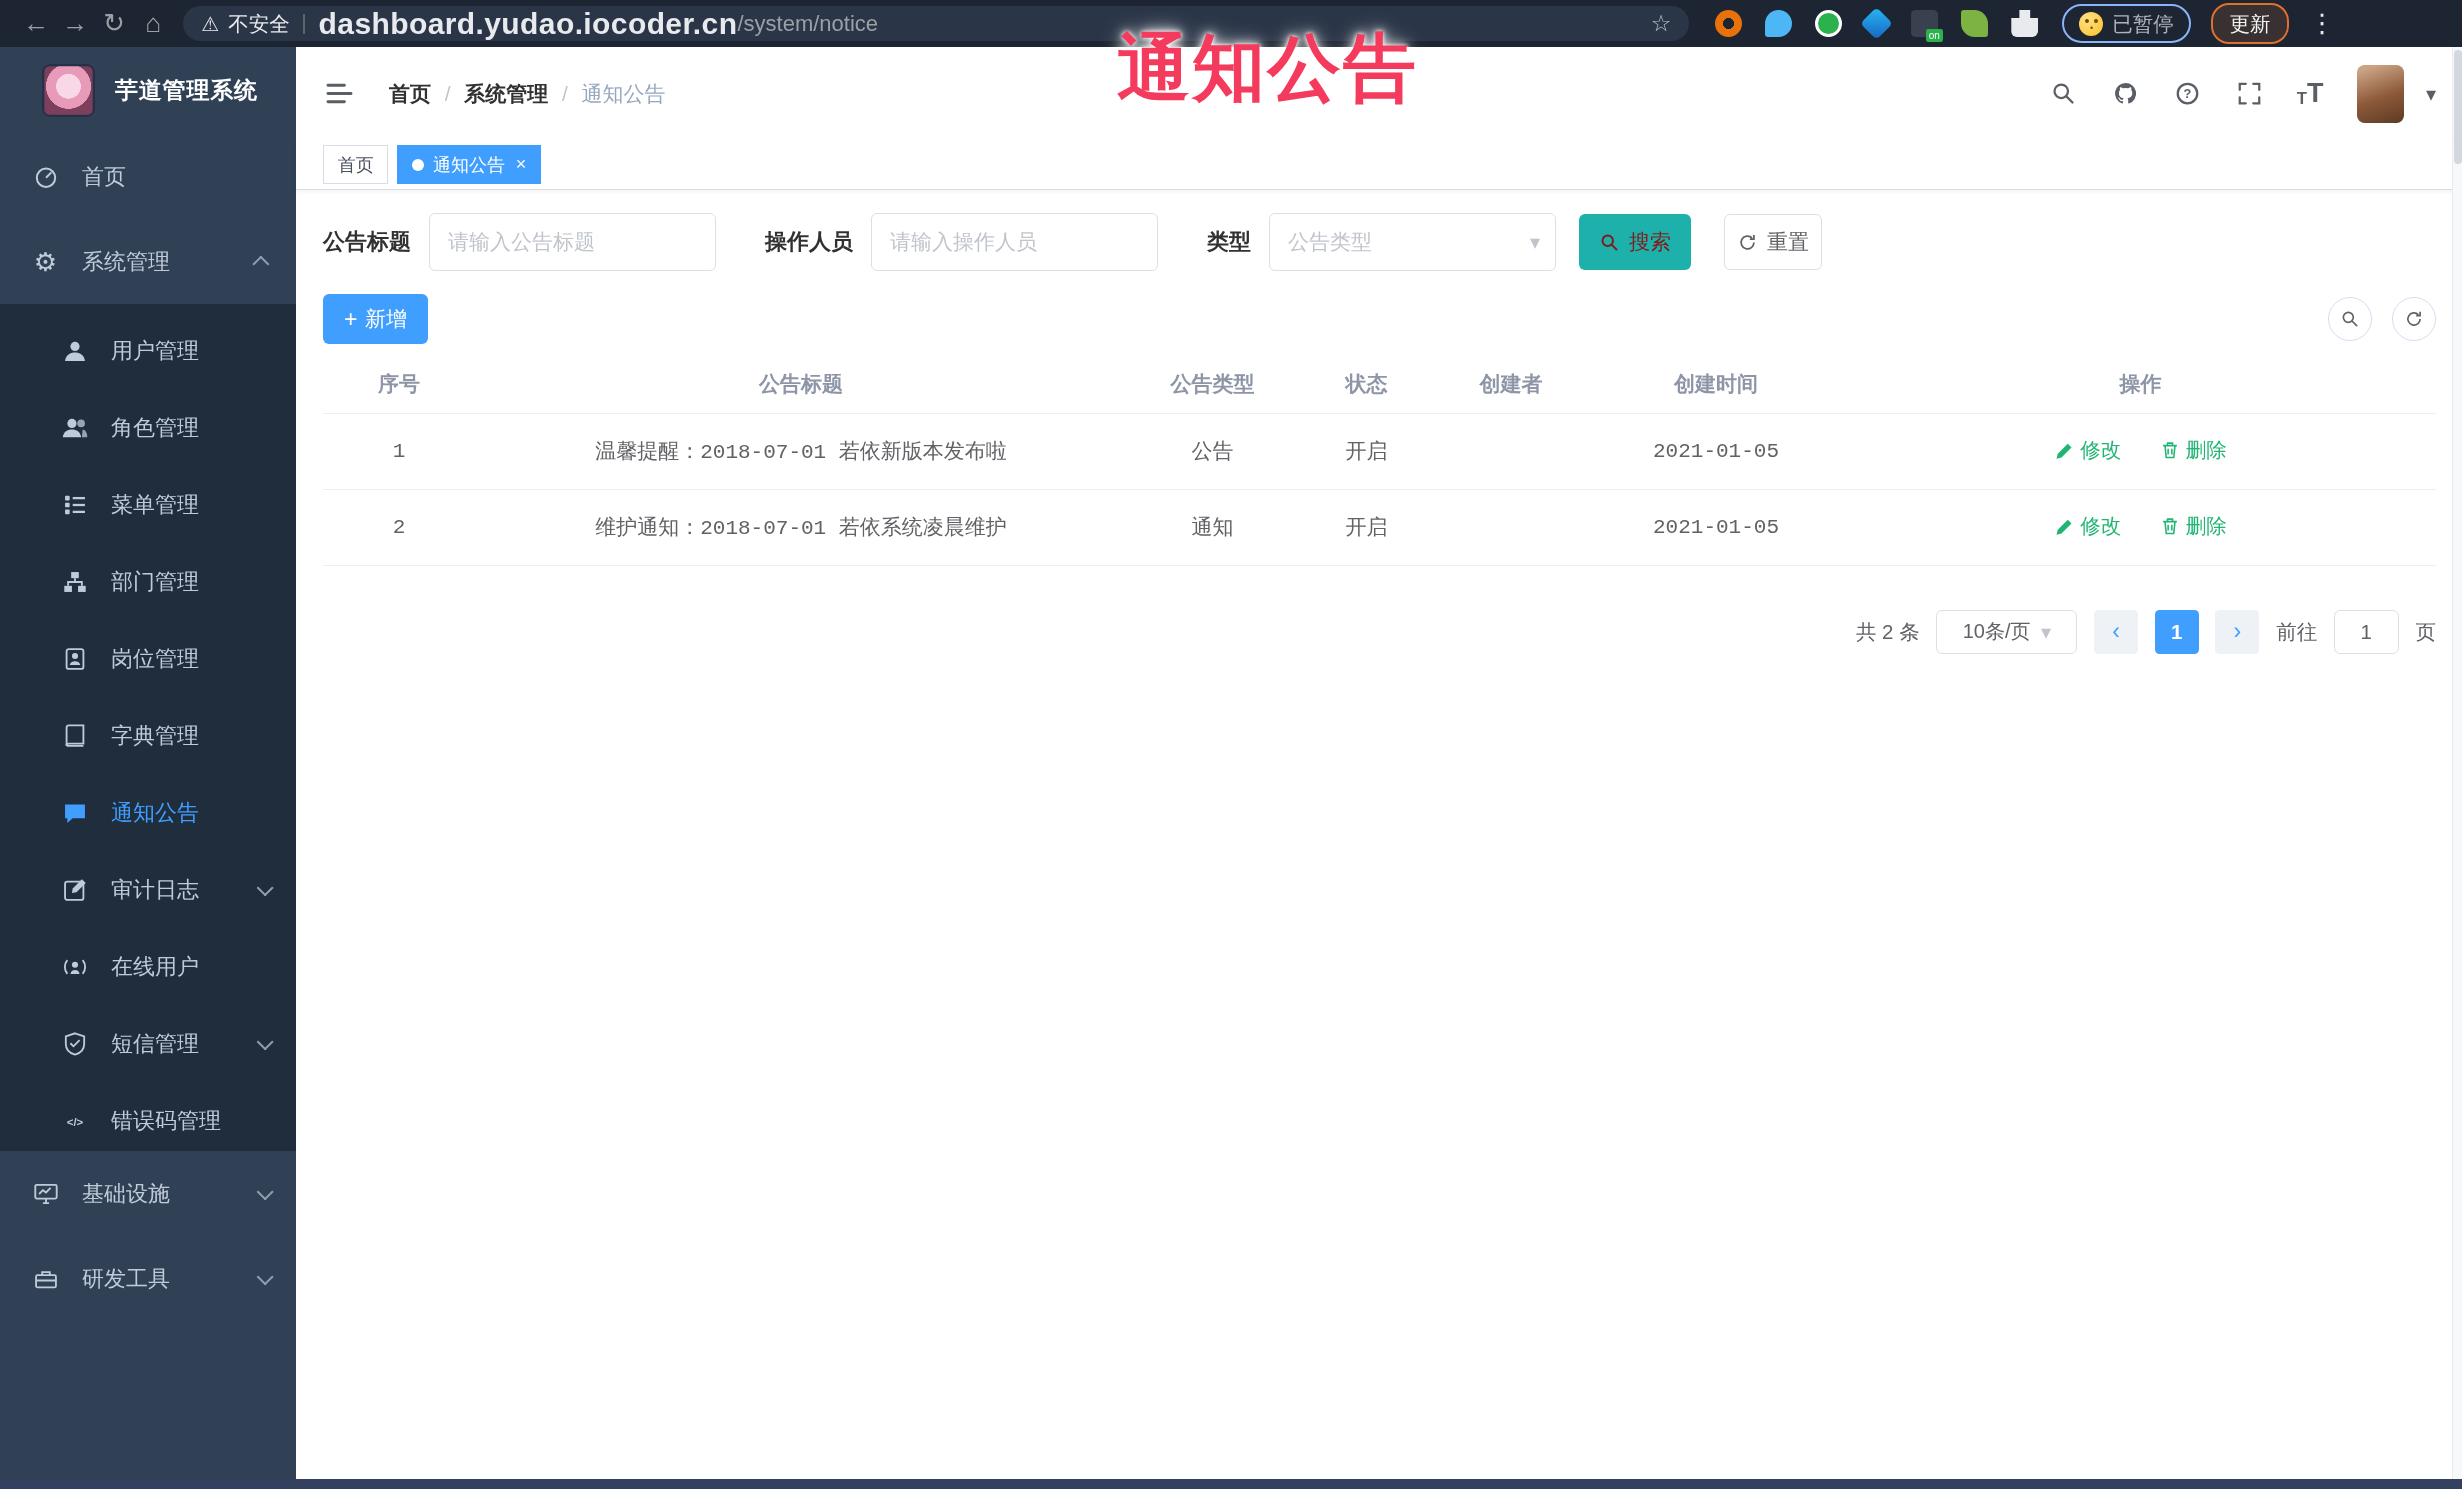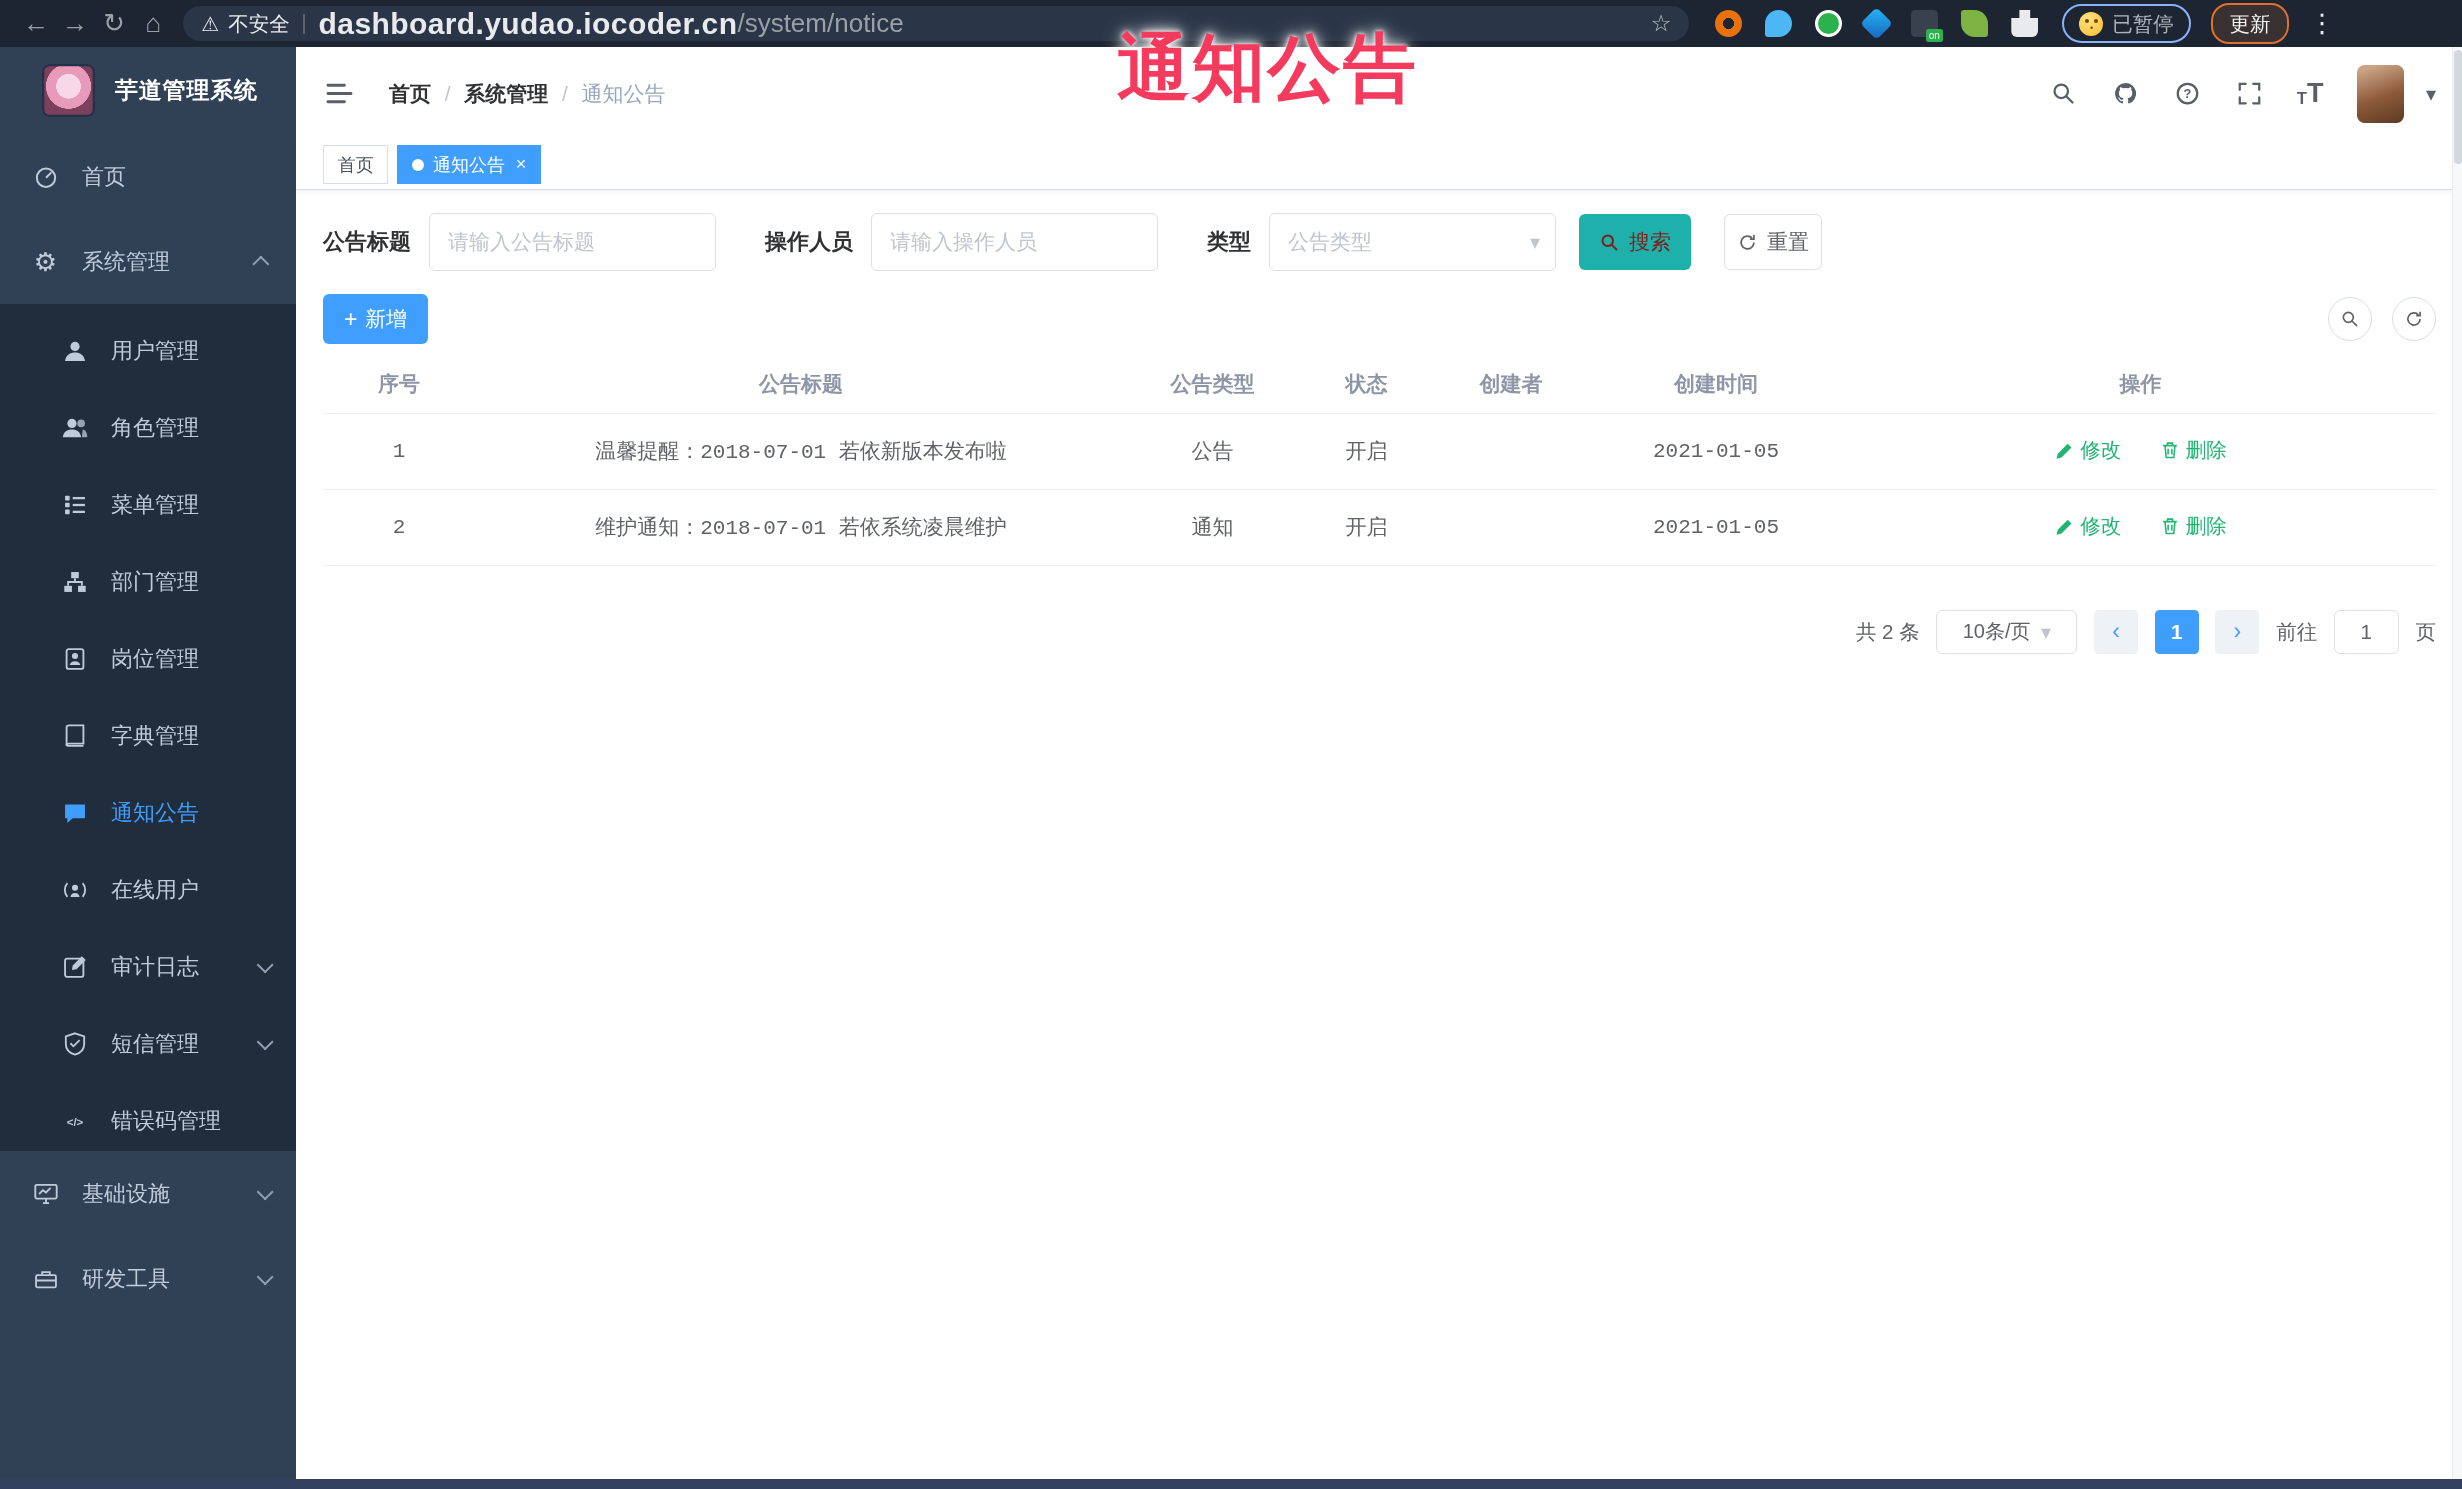--- a/index.html
+++ b/index.html
@@ -10,21 +10,21 @@
   
   .browser-bar { position:absolute; top:0; left:0; width:100%; height:47px;
     background:#1d2532; display:flex; align-items:center; padding:0 16.7px; z-index:10; }
   .nav-ic { color:#9aa0a6; font-size:26px; width:39px; text-align:center; flex:0 0 auto; cursor:default; }
   .omnibox { height:35px; width:1506px; margin-left:10.6px; background:#2a3547; border-radius:17.4px;
     display:flex; align-items:center; padding:0 18px; color:#e8eaed; font-size:21px; flex:0 0 auto; }
   .warn-glyph { color:#e8eaed; font-size:20px; margin-right:9px; }
   .sec-label { color:#e8eaed; font-size:20.5px; }
   .url-sep { width:1.5px; height:20px; background:#5f6368; margin:0 13.7px; }
   .url-host { color:#e8eaed; font-weight:bold; font-size:30px; letter-spacing:0.4px; }
-  .url-path { color:#9aa0a6; font-size:26px; }
+  .url-path { color:#9aa0a6; font-size:22px; }
   .omni-star { margin-left:auto; color:#c0c5cc; font-size:23px; }
   .ext-cluster { display:flex; align-items:center; gap:23px; margin-left:26px; }
   .ext { width:27px; height:27px; border-radius:50%; position:relative; flex:0 0 auto; }
   .ext-orange { background:radial-gradient(circle at 50% 50%, #1d2532 28%, #e8710a 30%); }
   .ext-drop  { background:#4db6f5; border-radius:50% 50% 50% 3px; }
   .ext-green { background:#2bb24c; border:3px solid #fff; }
   .ext-gem   { background:linear-gradient(135deg,#29b6f6,#1565c0); border-radius:4.6px; transform:rotate(45deg); width:23px; height:23px; }
   .ext-on    { background:#39414f; border-radius:4.6px; }
   .ext-on::after { content:"on"; position:absolute; right:-4.6px; bottom:-4.6px; background:#2bb24c; color:#fff;
     font-size:10px; padding:0.8px 3px; border-radius:2.3px; }
@@ -287,37 +287,37 @@
             <svg viewBox="0 0 34 34">
                 <path d="M4 6h26v18H14l-7 6v-6H4z" fill="currentColor"></path>
               </svg>
           </span>
           <span class="lbl">通知公告</span>
         </div>
 
         <div class="mi mi-sub">
           <span class="ic">
             <svg viewBox="0 0 34 34" fill="none" stroke="currentColor" stroke-width="2.4">
+                <rect x="4" y="6" width="24" height="24" rx="3"></rect>
+                <path d="M26 3l5 5-12 12-6 1 1-6z" fill="currentColor" stroke="none"></path>
+              </svg>
+          </span>
+          <span class="lbl">审计日志</span>
+          <span class="chev down"></span>
+        </div>
+
+        <div class="mi mi-sub">
+          <span class="ic">
+            <svg viewBox="0 0 34 34" fill="none" stroke="currentColor" stroke-width="2.4">
                 <path d="M7 8a14 14 0 0 0 0 18M27 8a14 14 0 0 1 0 18"></path>
                 <circle cx="17" cy="14" r="4" fill="currentColor" stroke="none"></circle>
                 <path d="M11 26c1-4 3-5 6-5s5 1 6 5z" fill="currentColor" stroke="none"></path>
               </svg>
           </span>
           <span class="lbl">在线用户</span>
-        </div>
-
-        <div class="mi mi-sub">
-          <span class="ic">
-            <svg viewBox="0 0 34 34" fill="none" stroke="currentColor" stroke-width="2.4">
-                <rect x="4" y="6" width="24" height="24" rx="3"></rect>
-                <path d="M26 3l5 5-12 12-6 1 1-6z" fill="currentColor" stroke="none"></path>
-              </svg>
-          </span>
-          <span class="lbl">审计日志</span>
-          <span class="chev down"></span>
         </div>
 
         <div class="mi mi-sub">
           <span class="ic">
             <svg viewBox="0 0 34 34" fill="none" stroke="currentColor" stroke-width="2.4">
                 <path d="M17 3l12 4v10c0 8-5 12-12 14C10 29 5 25 5 17V7z"></path>
                 <path d="M11 16l4 4 8-8"></path>
               </svg>
           </span>
           <span class="lbl">短信管理</span>

